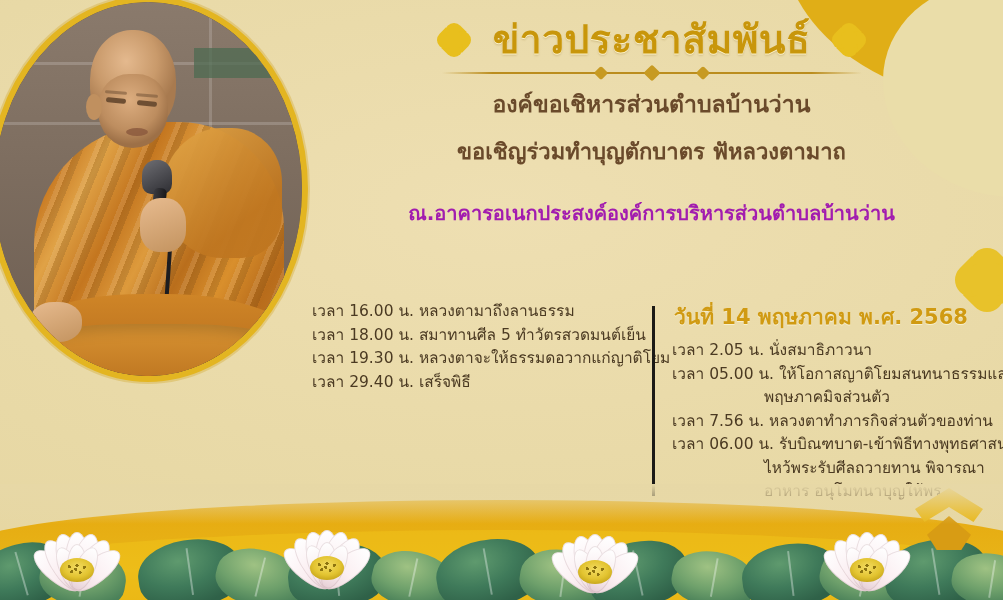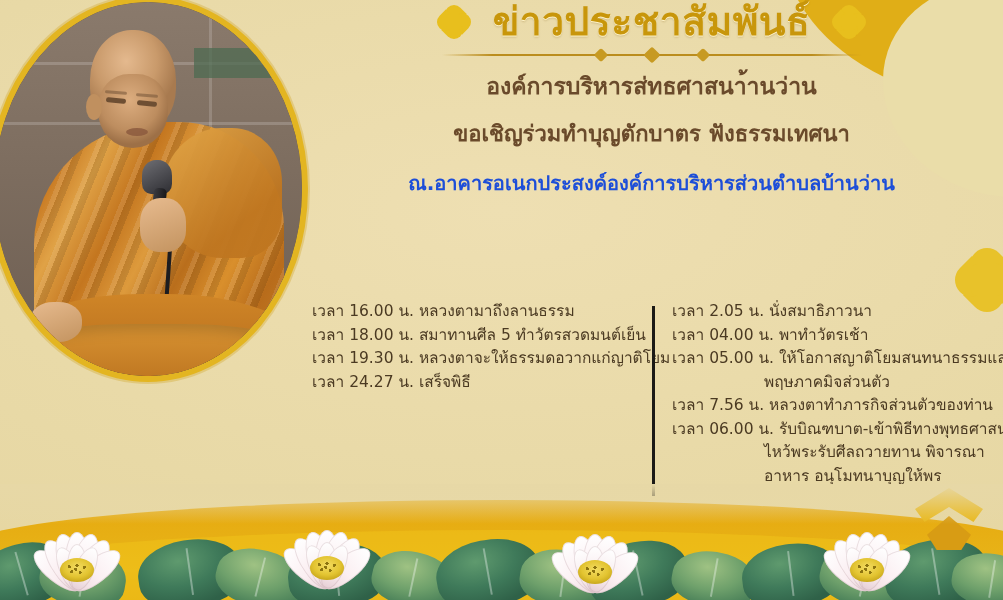--- a/index.html
+++ b/index.html
@@ -141,21 +141,21 @@
     position:absolute; left:0; right:0; top:352px; height:10px;
     background:#1e2338;
   }
   .ph-table2{
     position:absolute; left:0; right:0; top:362px; height:26px;
     background:#6a4226;
   }
 
   
   .header{
-    position:absolute; left:300px; top:0; width:703px;
+    position:absolute; left:300px; top:18px; width:703px;
     text-align:center;
   }
   .title-row{
     display:flex; align-items:center; justify-content:center; gap:22px;
   }
   .quatrefoil{
     width:34px; height:34px; flex:0 0 34px; position:relative;
   }
   .quatrefoil span{
     position:absolute; width:18px; height:18px; background:#e8bf1d; border-radius:50% 0 50% 50%;
@@ -195,21 +195,21 @@
     font-size:23px; font-weight:bold; color:#6a4a2b; margin-top:6px;
   }
   .line-invite{
     font-size:22px; font-weight:bold; color:#6a4a2b; margin-top:12px;
   }
   .line-monk{
     font-size:30px; font-weight:bold; color:#e0a318; margin-top:10px;
     text-shadow:0 1px 0 rgba(255,250,220,.7);
   }
   .line-place{
-    font-size:20px; font-weight:bold; color:#1d4ed8; margin-top:16px;
+    font-size:20px; font-weight:bold; color:#a21caf; margin-top:28px;
   }
   .line-agenda{
     font-size:21px; font-weight:bold; color:#d89a12; margin-top:12px;
   }
 
   
   .edge-motif{
     position:absolute; right:-16px; top:248px; width:64px; height:64px;
   }
   .edge-motif span{
@@ -383,50 +383,50 @@
       </span>
     </div>
 
     <div class="title-rule">
       <div class="bar"></div>
       <div class="dot d1"></div>
         <div class="dot d2"></div>
         <div class="dot d3"></div>
     </div>
 
-    <div class="line-org thai">องค์การบริหารส่ทธศาสนา้านว่าน</div>
-    <div class="line-invite thai">ขอเชิญร่วมทำบุญตักบาตร ฟังธรรมเทศนา</div>
+    <div class="line-org thai">องค์ขอเชิหารส่วนตำบลบ้านว่าน</div>
+    <div class="line-invite thai">ขอเชิญร่วมทำบุญตักบาตร ฟัหลวงตามาถ</div>
     <div class="line-place thai">ณ.อาคารอเนกประสงค์องค์การบริหารส่วนตำบลบ้านว่าน</div>
   </div>
 
   <div class="edge-motif">
     <span class="em-a"></span>
       <span class="em-b"></span>
       <span class="em-c"></span>
       <span class="em-d"></span>
       <i></i>
   </div>
 
   <div class="schedule">
 
     <div class="col col-left">
       <ul class="sched-list">
         <li class="thai">เวลา 16.00 น. หลวงตามาถึงลานธรรม</li>
         <li class="thai">เวลา 18.00 น. สมาทานศีล 5 ทำวัตรสวดมนต์เย็น</li>
         <li class="thai">เวลา 19.30 น. หลวงตาจะให้ธรรมดอวากแก่ญาติโยม</li>
-        <li class="thai">เวลา 24.27 น. เสร็จพิธี</li>
+        <li class="thai">เวลา 29.40 น. เสร็จพิธี</li>
       </ul>
     </div>
 
     <div class="divider"></div>
 
     <div class="col col-right">
+      <div class="day-head thai">วันที่ 14 พฤษภาคม พ.ศ. 2568</div>
       <ul class="sched-list">
         <li class="thai">เวลา 2.05 น. นั่งสมาธิภาวนา</li>
-        <li class="thai">เวลา 04.00 น. พาทำวัตรเช้า</li>
         <li class="thai">
           <span>เวลา 05.00 น. ให้โอกาสญาติโยมสนทนาธรรมและ</span>
           <span class="cont">พฤษภาคมิจส่วนตัว</span>
         </li>
         <li class="thai">เวลา 7.56 น. หลวงตาทำภารกิจส่วนตัวของท่าน</li>
         <li class="thai">
           <span>เวลา 06.00 น. รับบิณฑบาต-เข้าพิธีทางพุทธศาสนา</span>
           <span class="cont">ไหว้พระรับศีลถวายทาน พิจารณา</span>
           <span class="cont">อาหาร อนุโมทนาบุญให้พร</span>
         </li>

